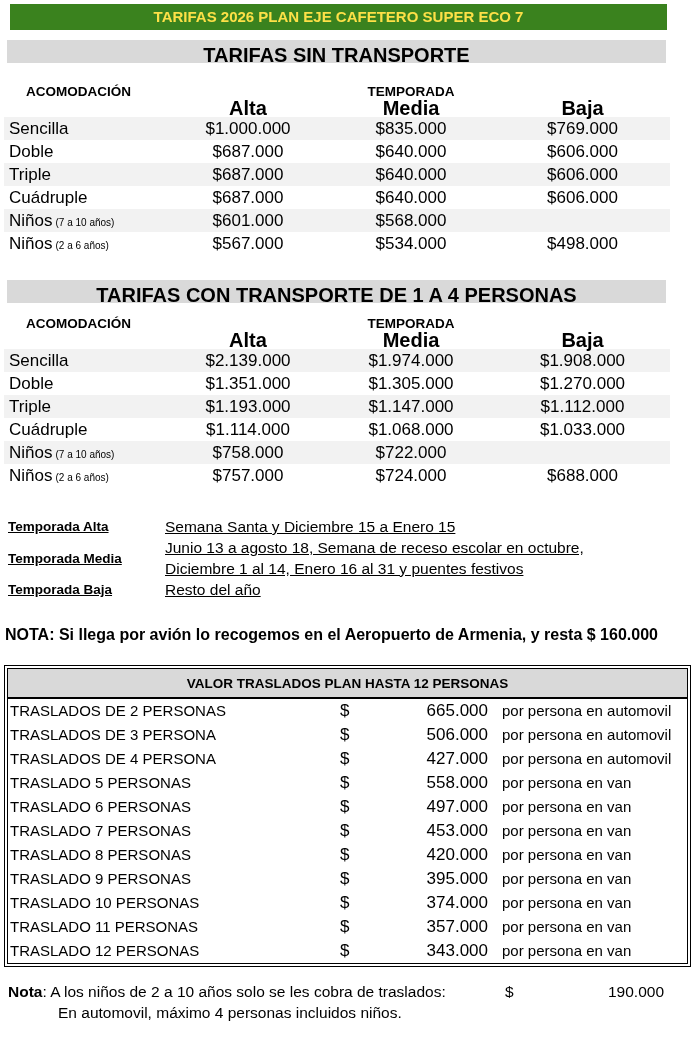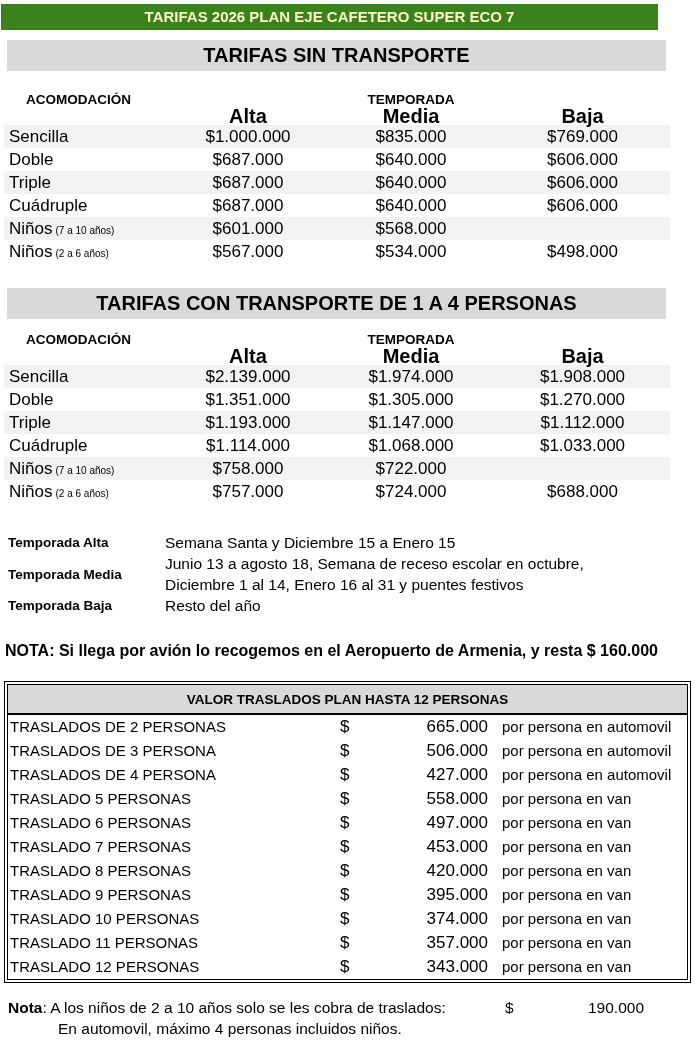--- a/index.html
+++ b/index.html
@@ -4,29 +4,29 @@
 <style>
   * { margin:0; padding:0; box-sizing:border-box; }
   html, body { background:#ffffff; }
   body {
     width:695px; height:1051px; overflow:hidden;
     font-family:"Liberation Sans", sans-serif; color:#000;
   }
 
   
   .green-banner {
-    margin:4px 0 0 1px; width:657px; height:26px; line-height:26px;
-    background:var(--banner-green, #3a821e); color:#fef9c3;
+    margin:4px 0 0 10px; width:657px; height:26px; line-height:26px;
+    background:var(--banner-green, #3a821e); color:#fde047;
     font-weight:bold; font-size:15px; text-align:center;
     white-space:nowrap;
   }
 
   
   .section-bar {
-    margin-left:7px; width:659px; height:31px; line-height:31px;
+    margin-left:7px; width:659px; height:23px; line-height:31px;
     background:var(--section-gray, #d9d9d9);
     font-weight:bold; font-size:20px; text-align:center; white-space:nowrap;
   }
   #bar-sin { margin-top:10px; }
   #bar-con { margin-top:25px; }
 
   
   .rate-table { margin-left:4px; width:666px; }
   #table-sin { margin-top:20px; }
   #table-con { margin-top:12px; }
@@ -38,21 +38,21 @@
   .rt-head1 .temporada { grid-column:3; text-align:center; }
   .rt-head2 { height:17px; line-height:17px; font-weight:bold; font-size:20px; }
   .rt-head2 span { text-align:center; }
   .rt-row { height:23px; line-height:23px; font-size:17px; }
   .rt-row.striped { background:var(--row-stripe, #f2f2f2); }
   .rt-row .lbl { padding-left:5px; white-space:nowrap; }
   .rt-row .lbl .note { font-size:10px; margin-left:3px; }
   .rt-row .val { text-align:center; }
 
   
-  .seasons { margin:29px 14px 0 8px; }
+  .seasons { margin:29px 14px 0 8px;text-decoration:underline; }
   .season-row { display:grid; grid-template-columns:157px 470px; }
   .season-label { font-weight:bold; font-size:13.5px; align-self:center; white-space:nowrap; }
   .season-value { font-size:15.5px; line-height:21px; }
 
   
   .nota-avion {
     margin:26px 0 0 5px; font-weight:bold; font-size:16px;
     white-space:nowrap; height:17px; line-height:17px;
   }
 
@@ -69,21 +69,21 @@
   }
   .tr-label { padding-left:2px; font-size:15px; white-space:nowrap; }
   .tr-currency { font-size:17px; padding-left:2px; }
   .tr-value { text-align:right; font-size:17px; }
   .tr-unit { font-size:15px; padding-left:14px; white-space:nowrap; }
 
   
   .bottom-note { position:relative; margin:14px 0 0 8px; font-size:15.5px; line-height:21px; }
   .bn-bold { font-weight:bold; }
   .bn-currency { position:absolute; left:497px; top:0; }
-  .bn-value { position:absolute; left:536px; top:0; width:100px; text-align:right; }
+  .bn-value { position:absolute; left:578px; top:0; width:100px; text-align:center; }
   .bn-line2 { padding-left:50px; }
 </style>
 </head>
 <body>
 
 <div class="green-banner">
   <span>TARIFAS 2026 PLAN EJE CAFETERO SUPER ECO 7</span>
 </div>
 
 <div id="bar-sin" class="section-bar">

